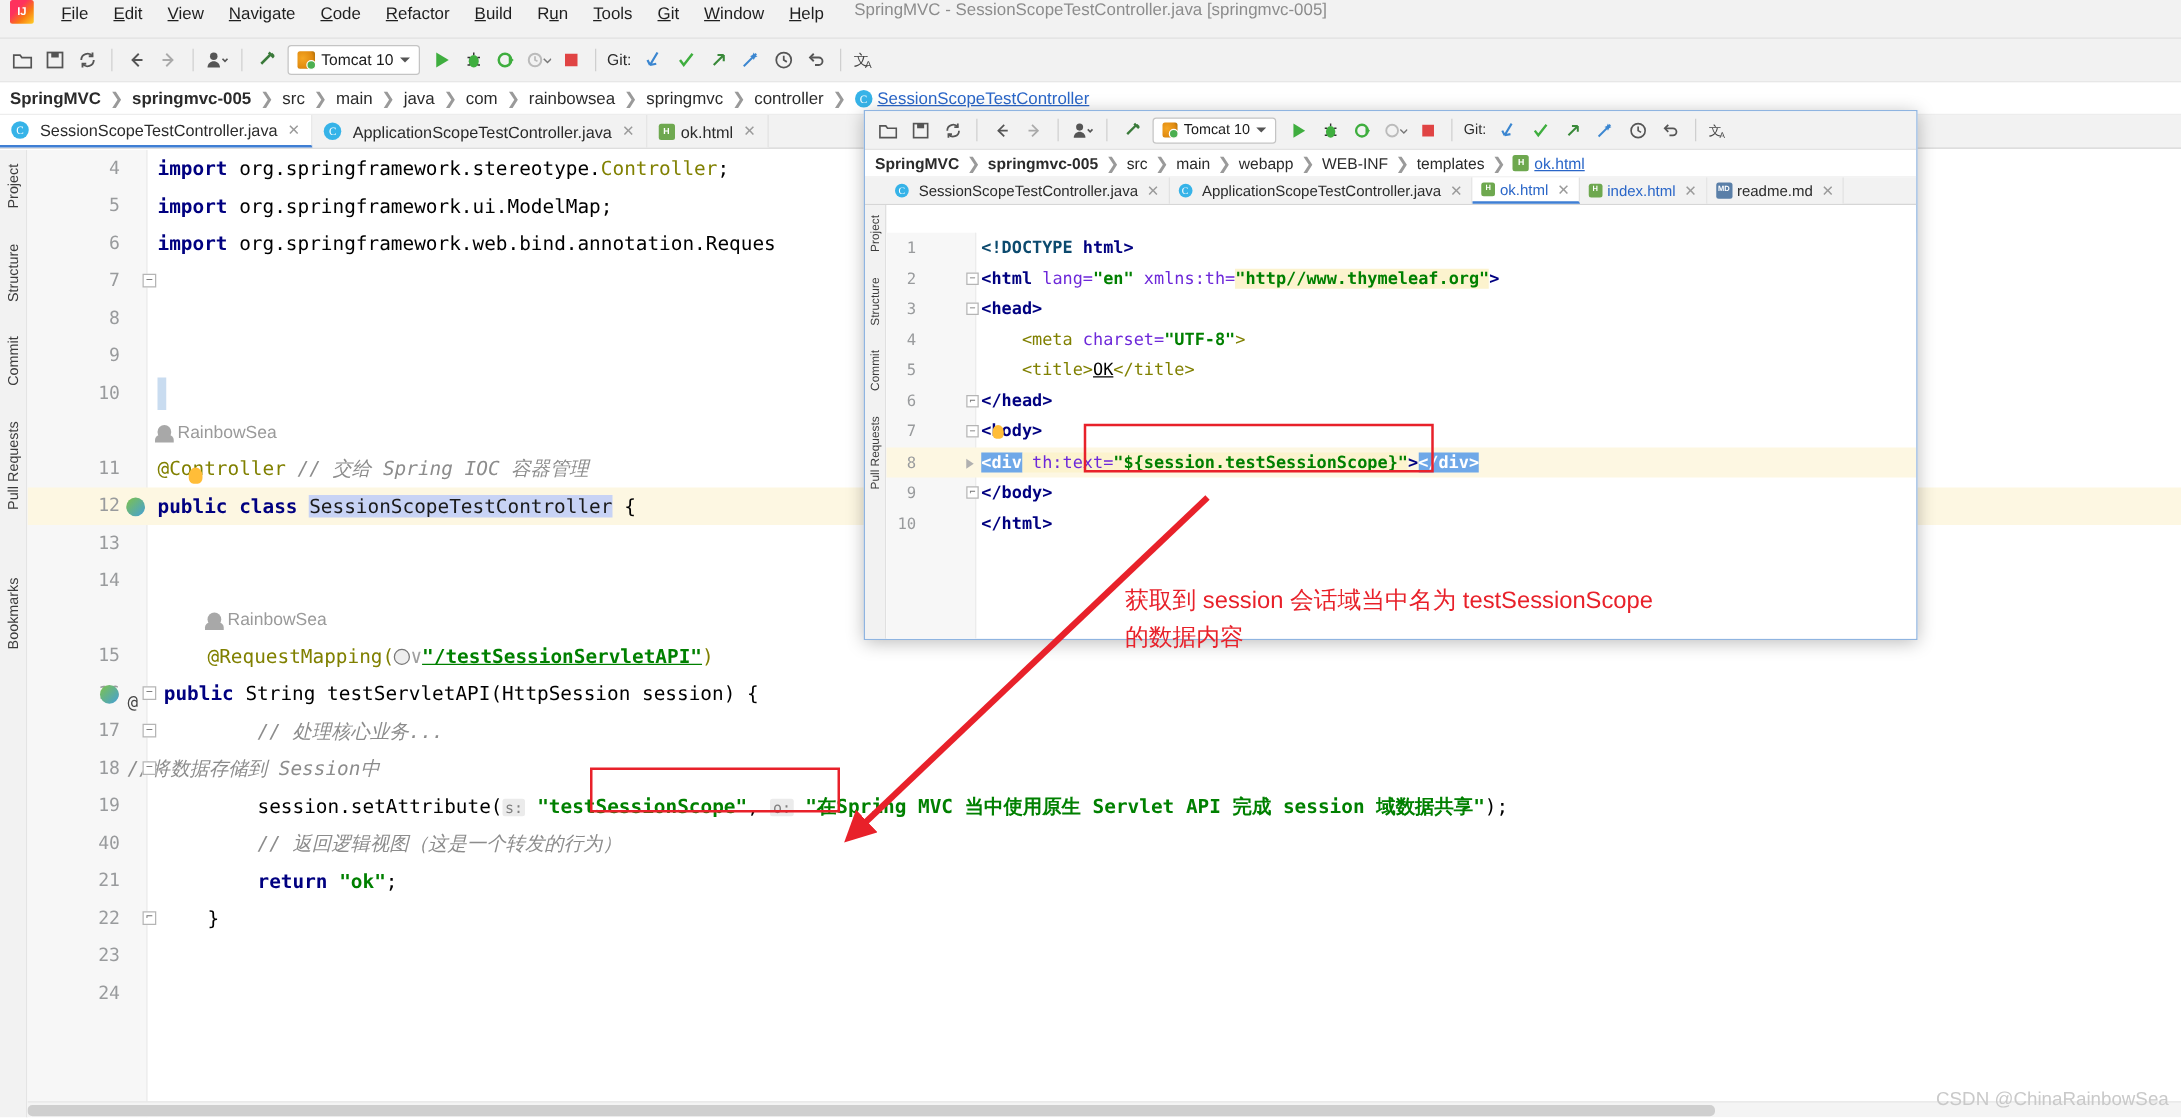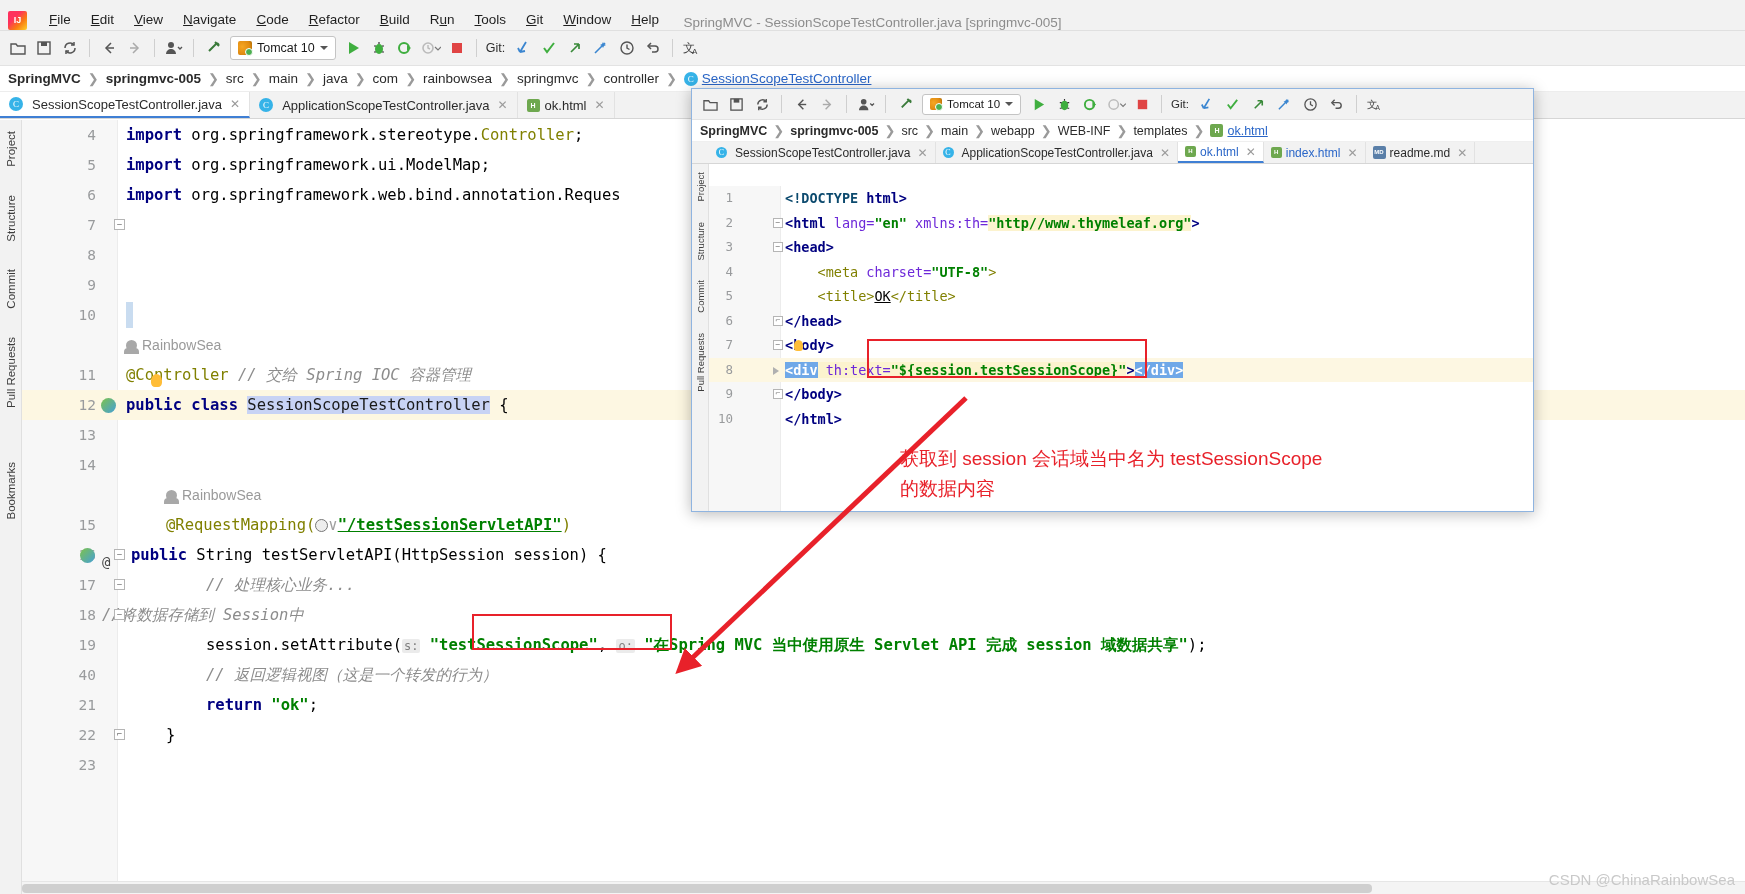--- a/index.html
+++ b/index.html
@@ -8,21 +8,21 @@
     width:1745px; height:894px;
     background:#ffffff;
     font-family:"Liberation Sans", sans-serif;
     font-size:13px; color:#1a1a1a;
     overflow:hidden; position:relative;
   }
 
   
   .titlebar{
     height:31px; background:#f2f2f2; border-bottom:1px solid #e0e0e0;
-    display:flex; align-items:flex-end; padding:0 8px; position:relative;
+    display:flex; align-items:flex-start; padding:0 8px; position:relative;
   }
   .app-logo{
     width:19px;height:19px;margin-right:12px;border-radius:2px;
     background:linear-gradient(135deg,#fe315d 0%,#fe315d 35%,#f97a12 65%,#ffd028 100%);
     position:relative;flex:0 0 auto;
   }
   .app-logo::after{
     content:"IJ";position:absolute;left:0;top:0;right:0;bottom:0;
     color:#fff;font-size:9px;font-weight:bold;line-height:19px;text-align:center;
   }
@@ -232,21 +232,21 @@
   .tag{color:#000080;font-weight:bold;}
   .attr{color:#6d28d9;font-weight:normal;}
   .val{color:#008000;font-weight:bold;}
   .doct{color:#0c4a6e;font-weight:bold;}
   .plain{color:#000;text-decoration:underline;}
   .yhl{background:#fcf3ce;}
   .bsel{background:#6fa8e8;color:#fff;}
 
   
   .anno-text{
-    position:absolute;left:900px;top:444px;width:620px;
+    position:absolute;left:900px;top:466px;width:620px;
     color:#e8212a;font-size:19px;line-height:30px;
     font-family:"Liberation Sans",sans-serif;white-space:pre-line;
   }
   svg.overlay{position:absolute;left:0;top:0;width:1745px;height:894px;pointer-events:none;}
 
   .watermark{
     position:absolute;right:10px;bottom:6px;color:#c9c9c9;font-size:15px;
     font-family:"Liberation Sans",sans-serif;
   }
   .scroll-bottom{
@@ -562,20 +562,23 @@
 
     <div class="line">
       <span class="ln">22</span>
       <span class="fold" style="top:9px">⌐</span>
       <span class="code ident" style="margin-left:144px">}</span>
     </div>
 
     <div class="line">
       <span class="ln">23</span>
     </div>
+    <div class="line">
+      <span class="ln">24</span>
+    </div>
   </div>
 
   <div class="red-box" style="left:450px;top:494px;width:200px;height:36px;"></div>
 
   <div class="scroll-bottom" style="left:0">
     <div class="scroll-thumb"></div>
   </div>
 </div>
 
 <div class="float-win">

